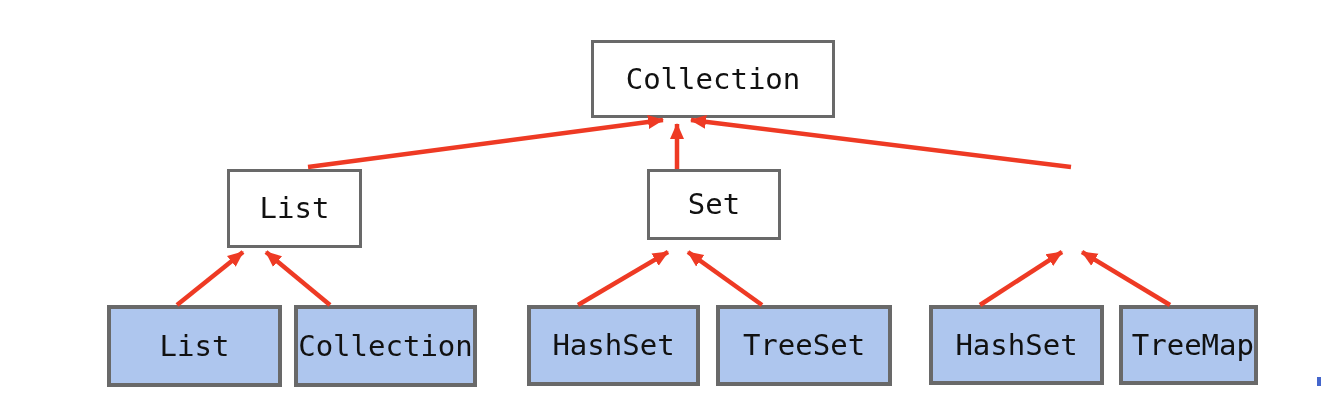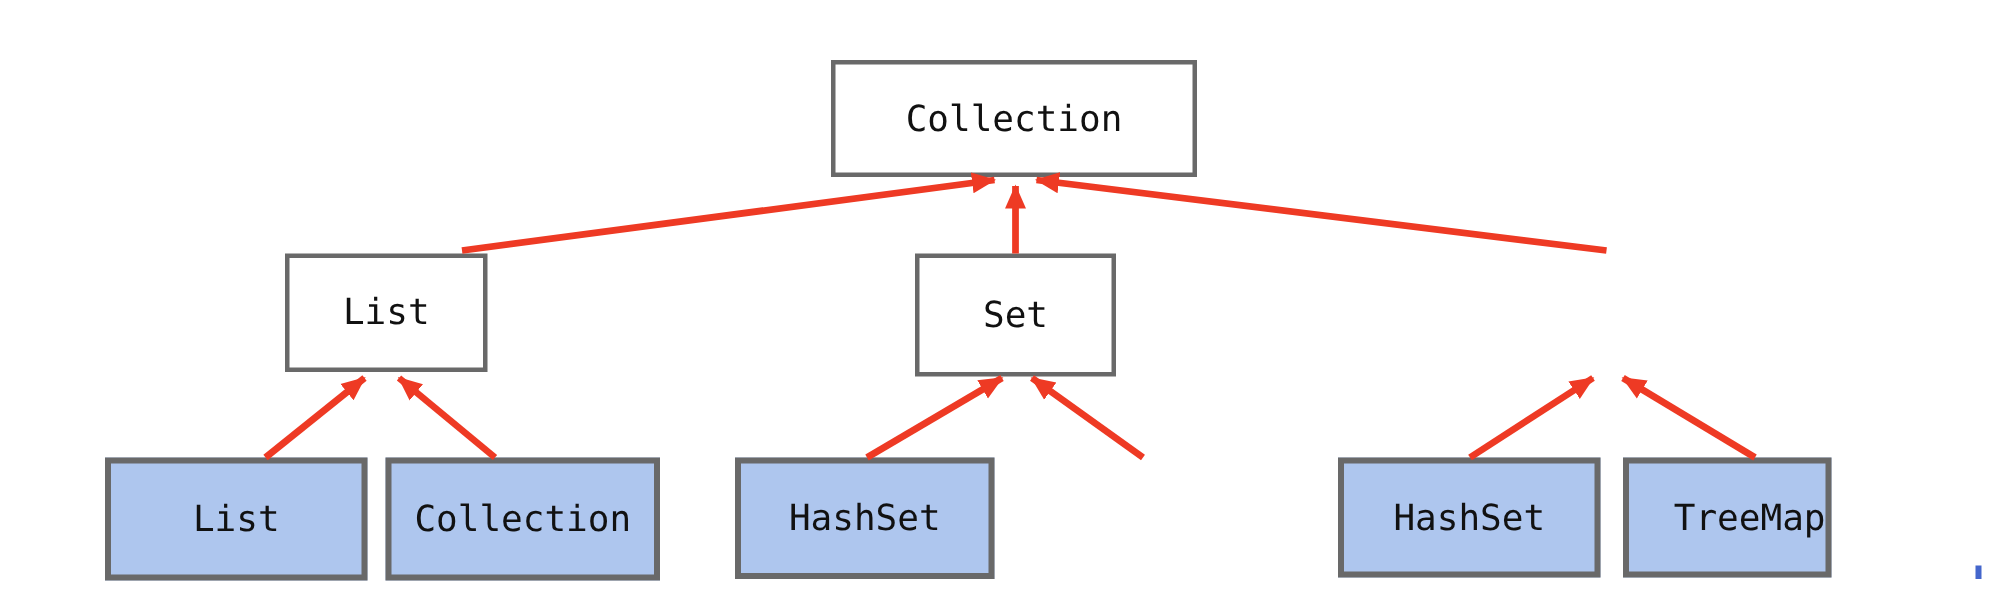--- a/index.html
+++ b/index.html
@@ -18,24 +18,25 @@
   .node {
     position: absolute;
     box-sizing: border-box;
     display: flex;
     flex-direction: column;
     align-items: center;
     justify-content: center;
     background: var(--interface-fill, #ffffff);
     border: 3px solid var(--node-border, #696969);
     color: var(--text, #111111);
-    font-size: 24px;
+    font-size: 29px;
     line-height: 37px;
     text-align: center;
     z-index: 1;
+    margin-left: 37px;
   }
   .node.leaf {
     background: var(--leaf-fill, #aec6ee);
     border-width: 4px;
   }
   .edges {
     position: absolute;
     left: 0;
     top: 0;
     width: 1326px;
@@ -63,37 +64,40 @@
 <div class="stage">
 
   <div class="node" style="left:554px; top:40px; width:244px; height:78px;">
     <span>Collection</span>
   </div>
 
   <div class="node" style="left:190px; top:169px; width:135px; height:79px;">
     <span>List</span>
   </div>
 
-  <div class="node" style="left:610px; top:169px; width:134px; height:82px;text-align:center;">
+  <div class="node" style="left:610px; top:169px; width:134px; height:71px;text-align:center;">
     <span>Set</span>
   </div>
 
 
   <div class="node leaf" style="left:70px; top:305px; width:175px; height:82px;">
     <span>List</span>
   </div>
 
   <div class="node leaf" style="left:257px; top:305px; width:183px; height:82px;">
     <span>Collection</span>
   </div>
 
   <div class="node leaf" style="left:490px; top:305px; width:173px; height:81px;text-align:right;">
     <span>HashSet</span>
   </div>
 
+  <div class="node leaf" style="left:679px; top:305px; width:176px; height:81px;">
+    <span>TreeSet</span>
+  </div>
 
   <div class="node leaf" style="left:892px; top:305px; width:175px; height:80px;">
     <span>HashSet</span>
   </div>
 
   <div class="node leaf" style="left:1082px; top:305px; width:139px; height:80px;align-items:flex-end;">
     <span>TreeMap</span>
   </div>
 
   <svg class="edges" viewBox="0 0 1326 402" xmlns="http://www.w3.org/2000/svg">

